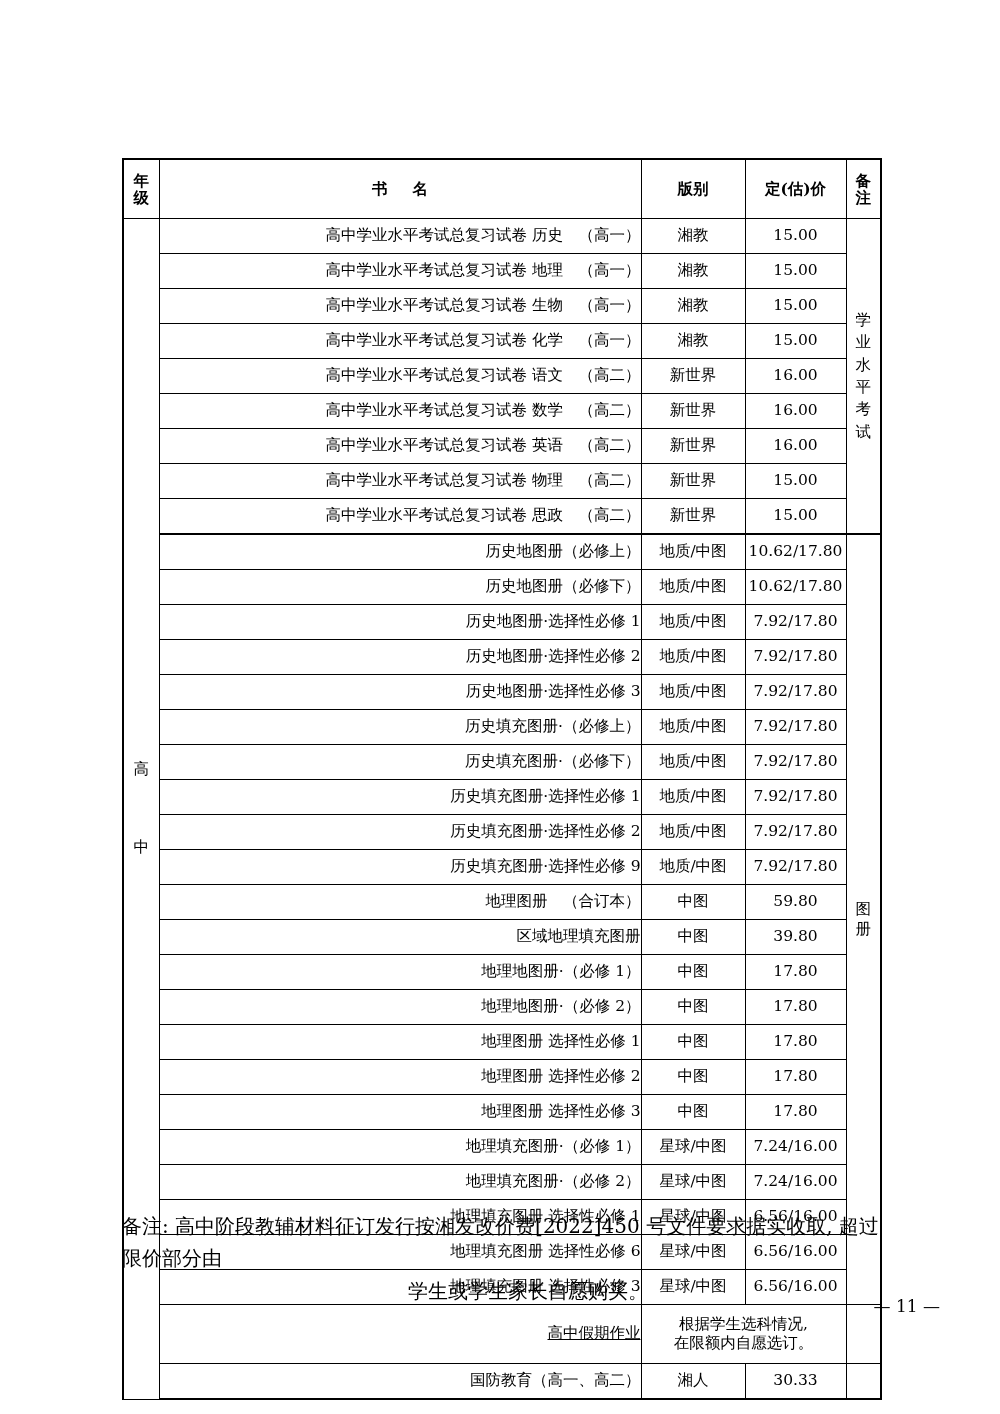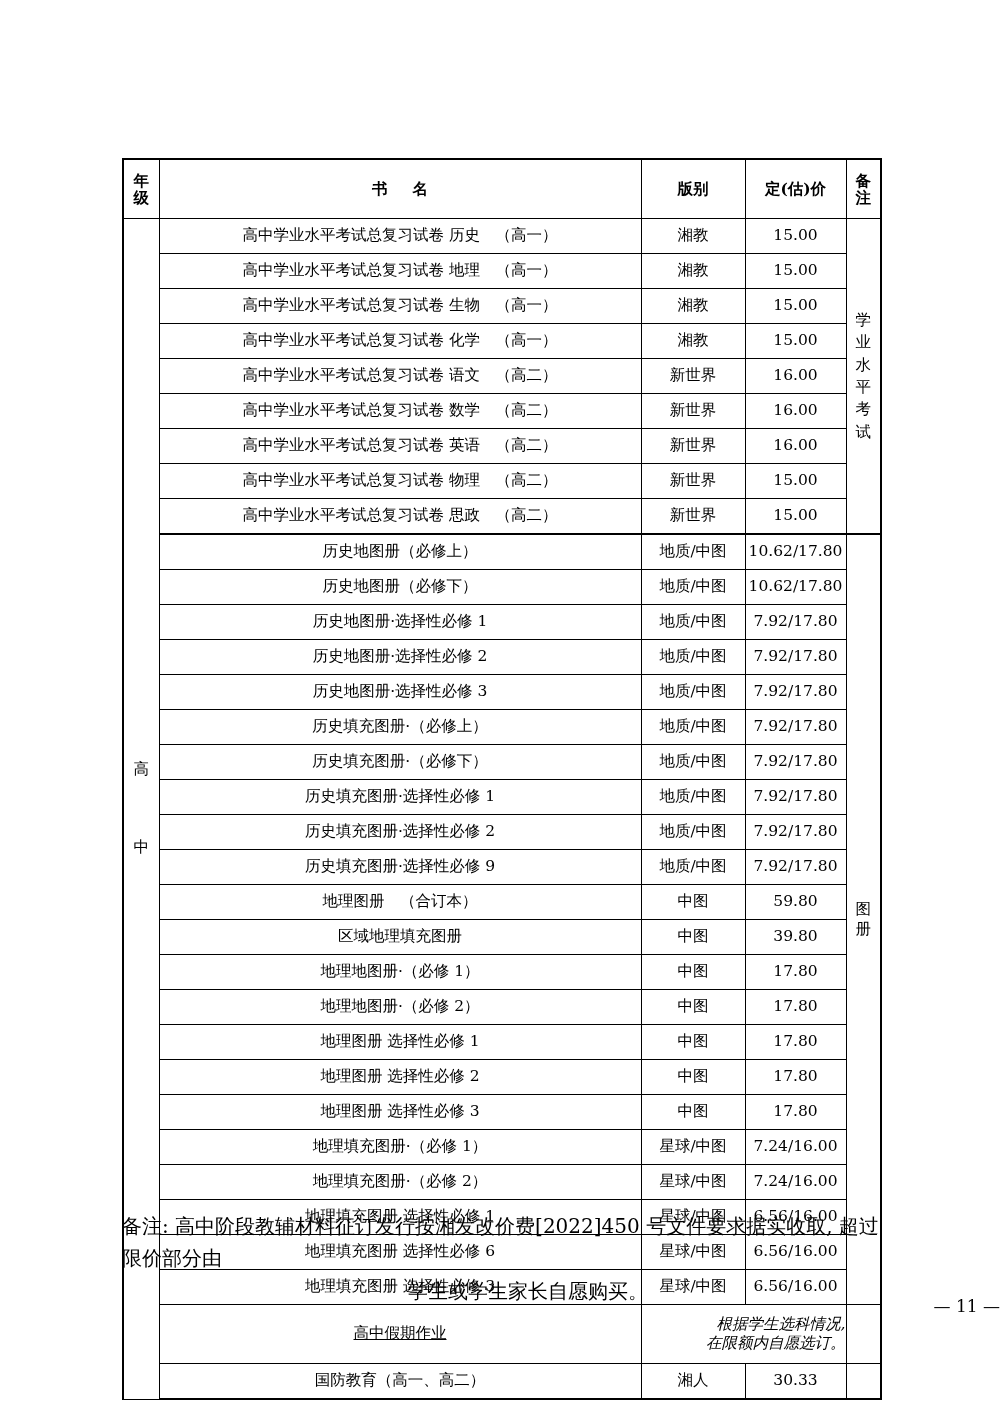--- a/index.html
+++ b/index.html
@@ -59,21 +59,21 @@
     justify-content: center;
     line-height: 1.12;
     font-size: 15.5px;
   }
   .hdr-bookname {
     letter-spacing: 0.30em;
     text-indent: 0.30em;
   }
   .cell-title {
     padding-left: 9px;
-    text-align: center;
+    text-align: right;
     height: 34px;
     white-space: pre;
   }
   .cell-center {
     text-align: center;
     height: 34px;
   }
   .grade-cell, .remark-cell {
     text-align: center;
     vertical-align: middle;
@@ -97,25 +97,24 @@
   }
   .exam-inner {
     display: flex;
     flex-direction: column;
     align-items: center;
     justify-content: center;
     height: 100%;
     line-height: 1.45;
   }
   .note-cell {
-    text-align: right;
+    text-align: center;
     line-height: 1.5;
     padding: 5px 0;
     font-size: 15.5px;
-    font-style: italic;
   }
   .thick-top { border-top: 2px solid #000 !important; }
   .thick-bottom { border-bottom: 2px solid #000 !important; }
   .thick-left { border-left: 2px solid #000 !important; }
   .thick-right { border-right: 2px solid #000 !important; }
 
   .footnote {
     position: absolute;
     left: 122px;
     top: 1210px;
@@ -125,20 +124,21 @@
   }
   .footnote .l1 { display: block; }
   .footnote .l2 { display: block; padding-left: 52px; text-align: center; }
   .pagenum {
     position: absolute;
     top: 1296px;
     left: 0;
     width: 1000px;
     text-align: center;
     font-size: 17px;
+    padding-right: 60px;
     box-sizing: border-box;
     text-align: right;
   }
 </style>
 </head>
 <body>
 
 <div class="page">
 
   <table class="booktable">

